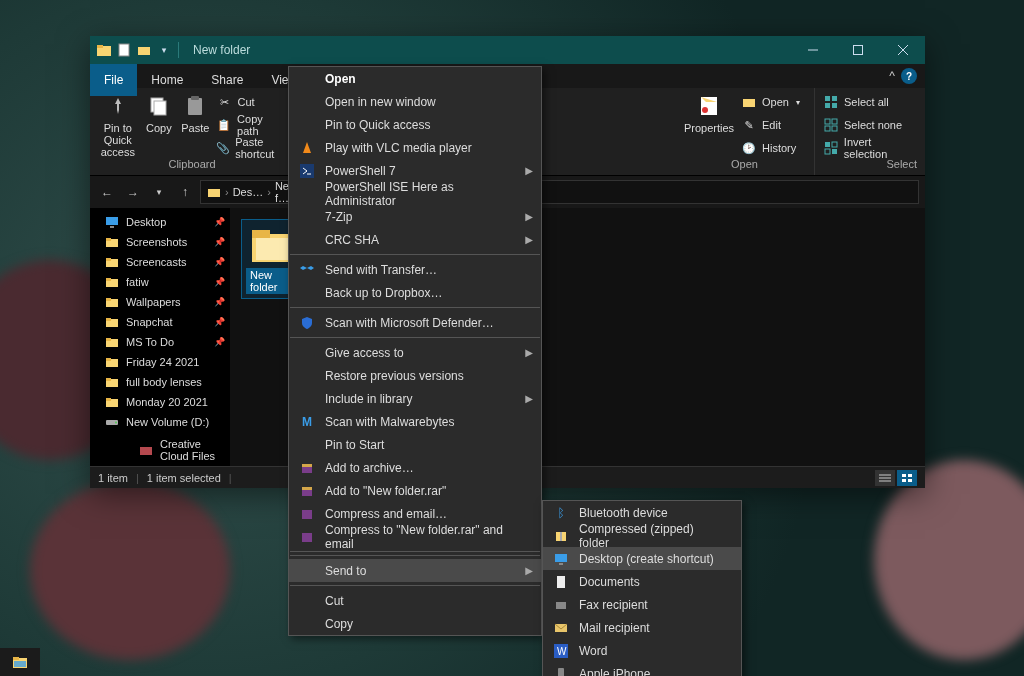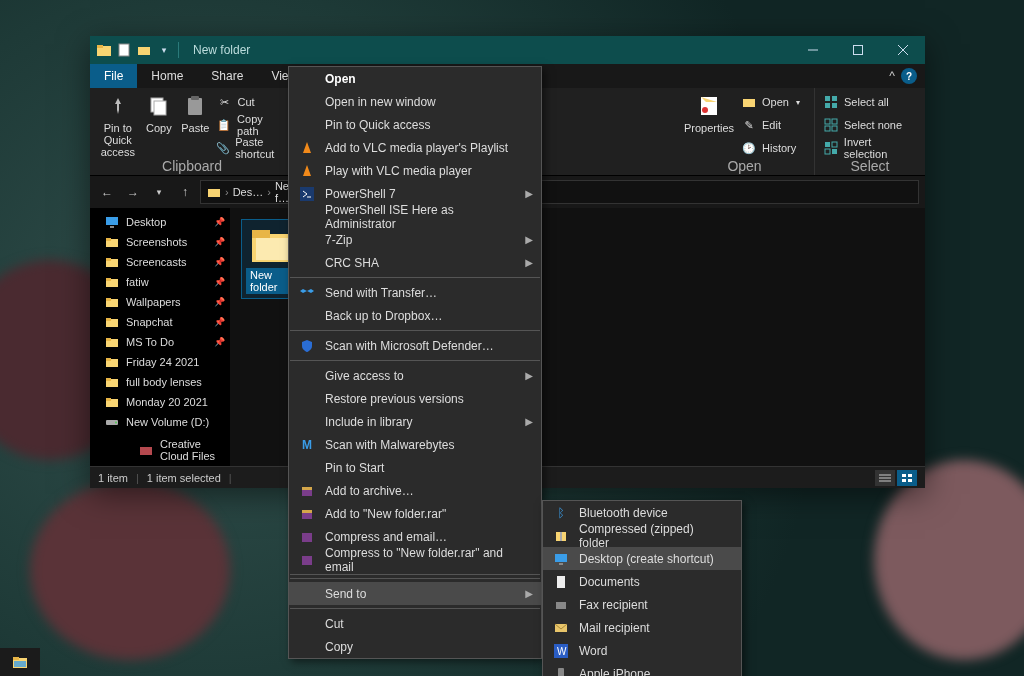--- a/index.html
+++ b/index.html
@@ -23,29 +23,29 @@
     background:#181818; box-shadow:0 8px 30px rgba(0,0,0,.5);
   }
   .titlebar { height:28px; background:#0d4d4d; display:flex; align-items:center; color:#cfe; }
   .titlebar .left { display:flex; align-items:center; gap:4px; padding-left:6px; }
   .titlebar .qat-icon { width:16px; height:16px; display:flex; align-items:center; justify-content:center; }
   .titlebar .title { margin-left:8px; font-size:12px; color:#bcdcdc; }
   .titlebar .winbtns { margin-left:auto; display:flex; }
   .titlebar .winbtn { width:45px; height:28px; display:flex; align-items:center; justify-content:center; color:#cde; }
 
   .tabs { height:24px; background:#181818; display:flex; align-items:stretch; position:relative; }
-  .tab { padding:8px 14px; display:flex; align-items:center; color:#ddd; font-size:12px; }
+  .tab { padding:16px 14px; display:flex; align-items:center; color:#ddd; font-size:12px; }
   .tab.file { background:#0a5d8a; color:#fff; }
   .tabs .right { margin-left:auto; display:flex; align-items:center; gap:6px; padding-right:8px; }
   .help { width:16px; height:16px; border-radius:50%; background:#0a5d8a; color:#fff; display:flex; align-items:center; justify-content:center; font-size:10px; font-weight:bold; }
 
   .ribbon { height:88px; background:#202020; display:flex; border-bottom:1px solid #000; }
   .rgroup { border-right:1px solid #333; padding:4px 8px 2px; display:flex; flex-direction:column; }
   .rgroup .body { flex:1; display:flex; align-items:flex-start; gap:6px; }
-  .rgroup .label { height:15px; text-align:center; font-size:14px; color:#aaa; }
+  .rgroup .label { height:15px; text-align:center; font-size:11px; color:#aaa; }
   .bigbtn { display:flex; flex-direction:column; align-items:center; width:40px; gap:2px; font-size:11px; text-align:center; color:#ddd; }
   .bigbtn.w50 { width:52px; }
   .bigbtn .ico { width:28px; height:28px; display:flex; align-items:center; justify-content:center; }
   .smallcol { display:flex; flex-direction:column; gap:3px; }
   .smallbtn { display:flex; align-items:center; gap:5px; font-size:11px; color:#ddd; height:20px; }
   .smallbtn .ico { width:16px; height:16px; display:flex; align-items:center; justify-content:center; }
   .rgap { flex:1; }
 
   .navrow { height:32px; display:flex; align-items:center; gap:4px; padding:0 6px; background:#181818; }
   .navbtn { width:22px; height:22px; display:flex; align-items:center; justify-content:center; color:#ccc; }
@@ -223,21 +223,21 @@
             </div>
           <div class="smallbtn">
               <span class="ico">🕑</span>
               <span>History</span>
             </div>
         </div>
       </div>
       <div class="label">Open</div>
     </div>
 
-    <div class="rgroup" style="width:110px;border-right:none;">
+    <div class="rgroup" style="width:110px;border-right:none;align-items:flex-end;">
       <div class="body">
         <div class="smallcol">
           <div class="smallbtn">
               <span class="ico">
                 <svg width="14" height="14">
                   <rect x="1" y="1" width="5" height="5" fill="#4aa"></rect>
                   <rect x="8" y="1" width="5" height="5" fill="#4aa"></rect>
                   <rect x="1" y="8" width="5" height="5" fill="#4aa"></rect>
                   <rect x="8" y="8" width="5" height="5" fill="#4aa"></rect>
                 </svg>
@@ -459,28 +459,20 @@
     </div>
   <div class="mi noico">
       <span>Pin to Quick access</span>
     </div>
   <div class="mi">
       <span class="mico">
         <svg width="14" height="14">
           <path d="M7 1l4 11H3z" fill="#f28a1a"></path>
         </svg>
       </span>
-      <span>Add to VLC media player's Playlist</span>
-    </div>
-  <div class="mi">
-      <span class="mico">
-        <svg width="14" height="14">
-          <path d="M7 1l4 11H3z" fill="#f28a1a"></path>
-        </svg>
-      </span>
       <span>Play with VLC media player</span>
     </div>
   <div class="mi">
       <span class="mico">
         <svg width="14" height="14">
           <rect width="14" height="14" fill="#1a3a6e"></rect>
           <path d="M3 4l4 3-4 3M7 10h4" stroke="#fff" fill="none"></path>
         </svg>
       </span>
       <span>PowerShell 7</span>

